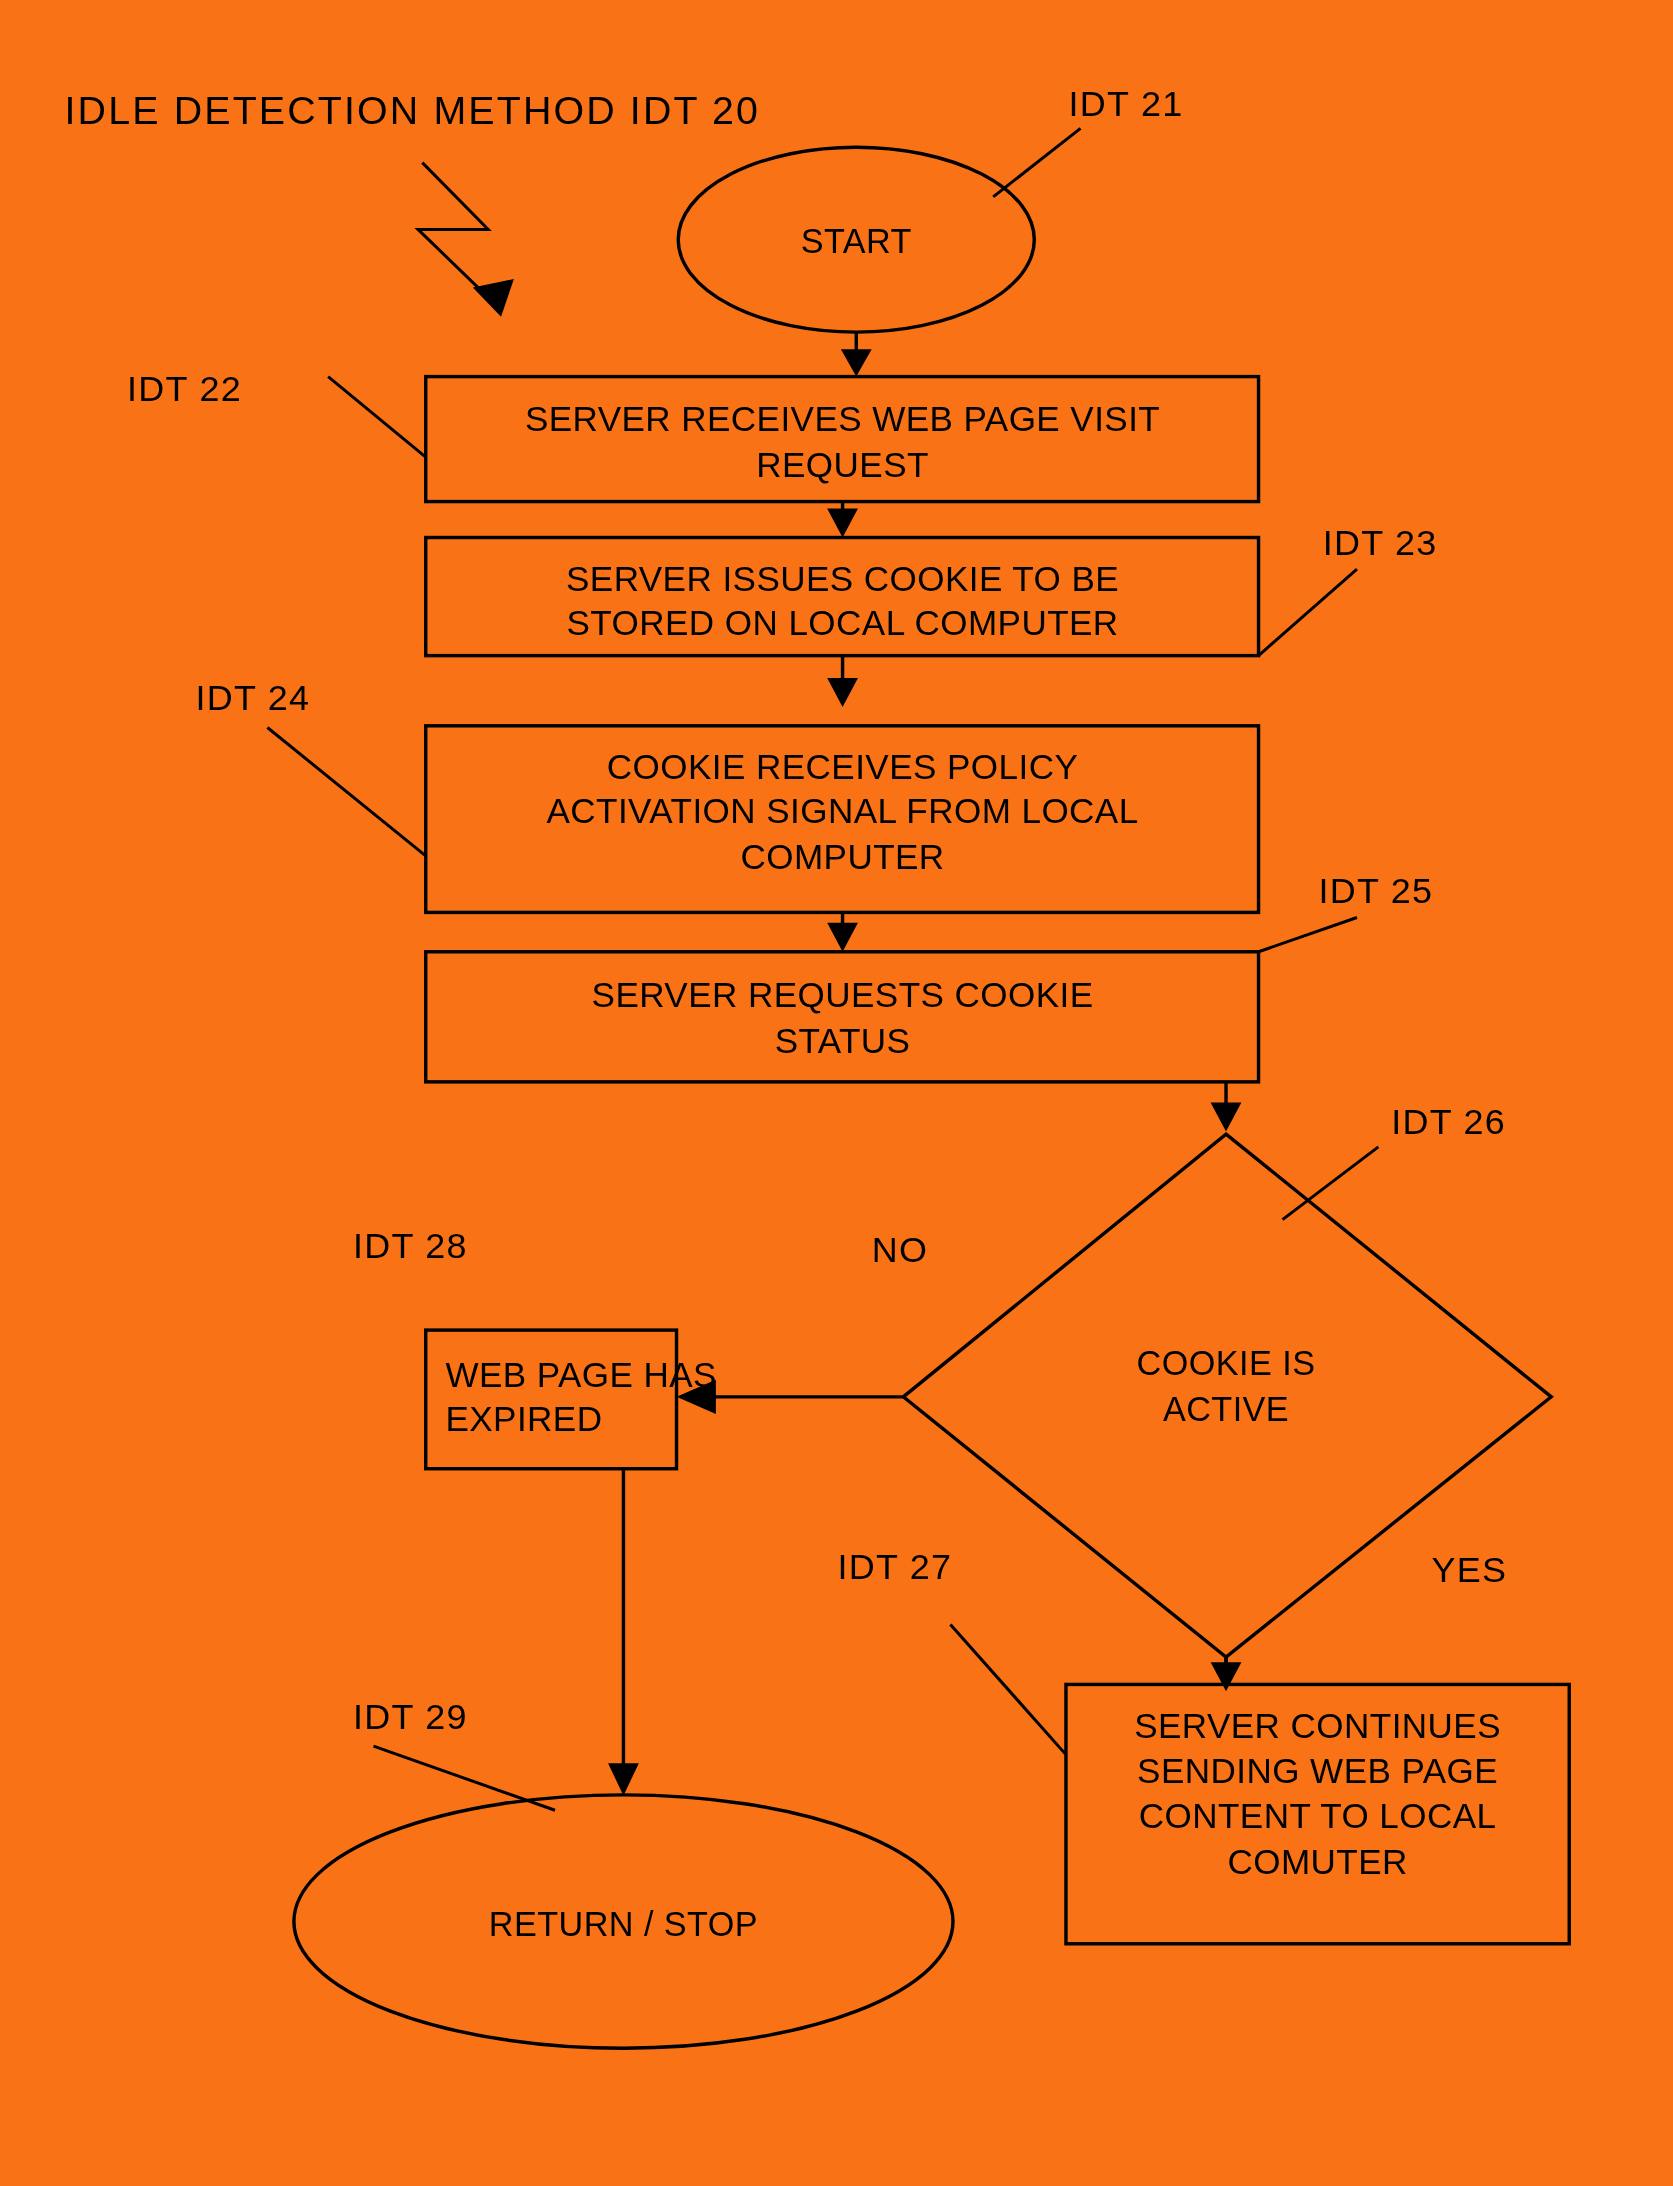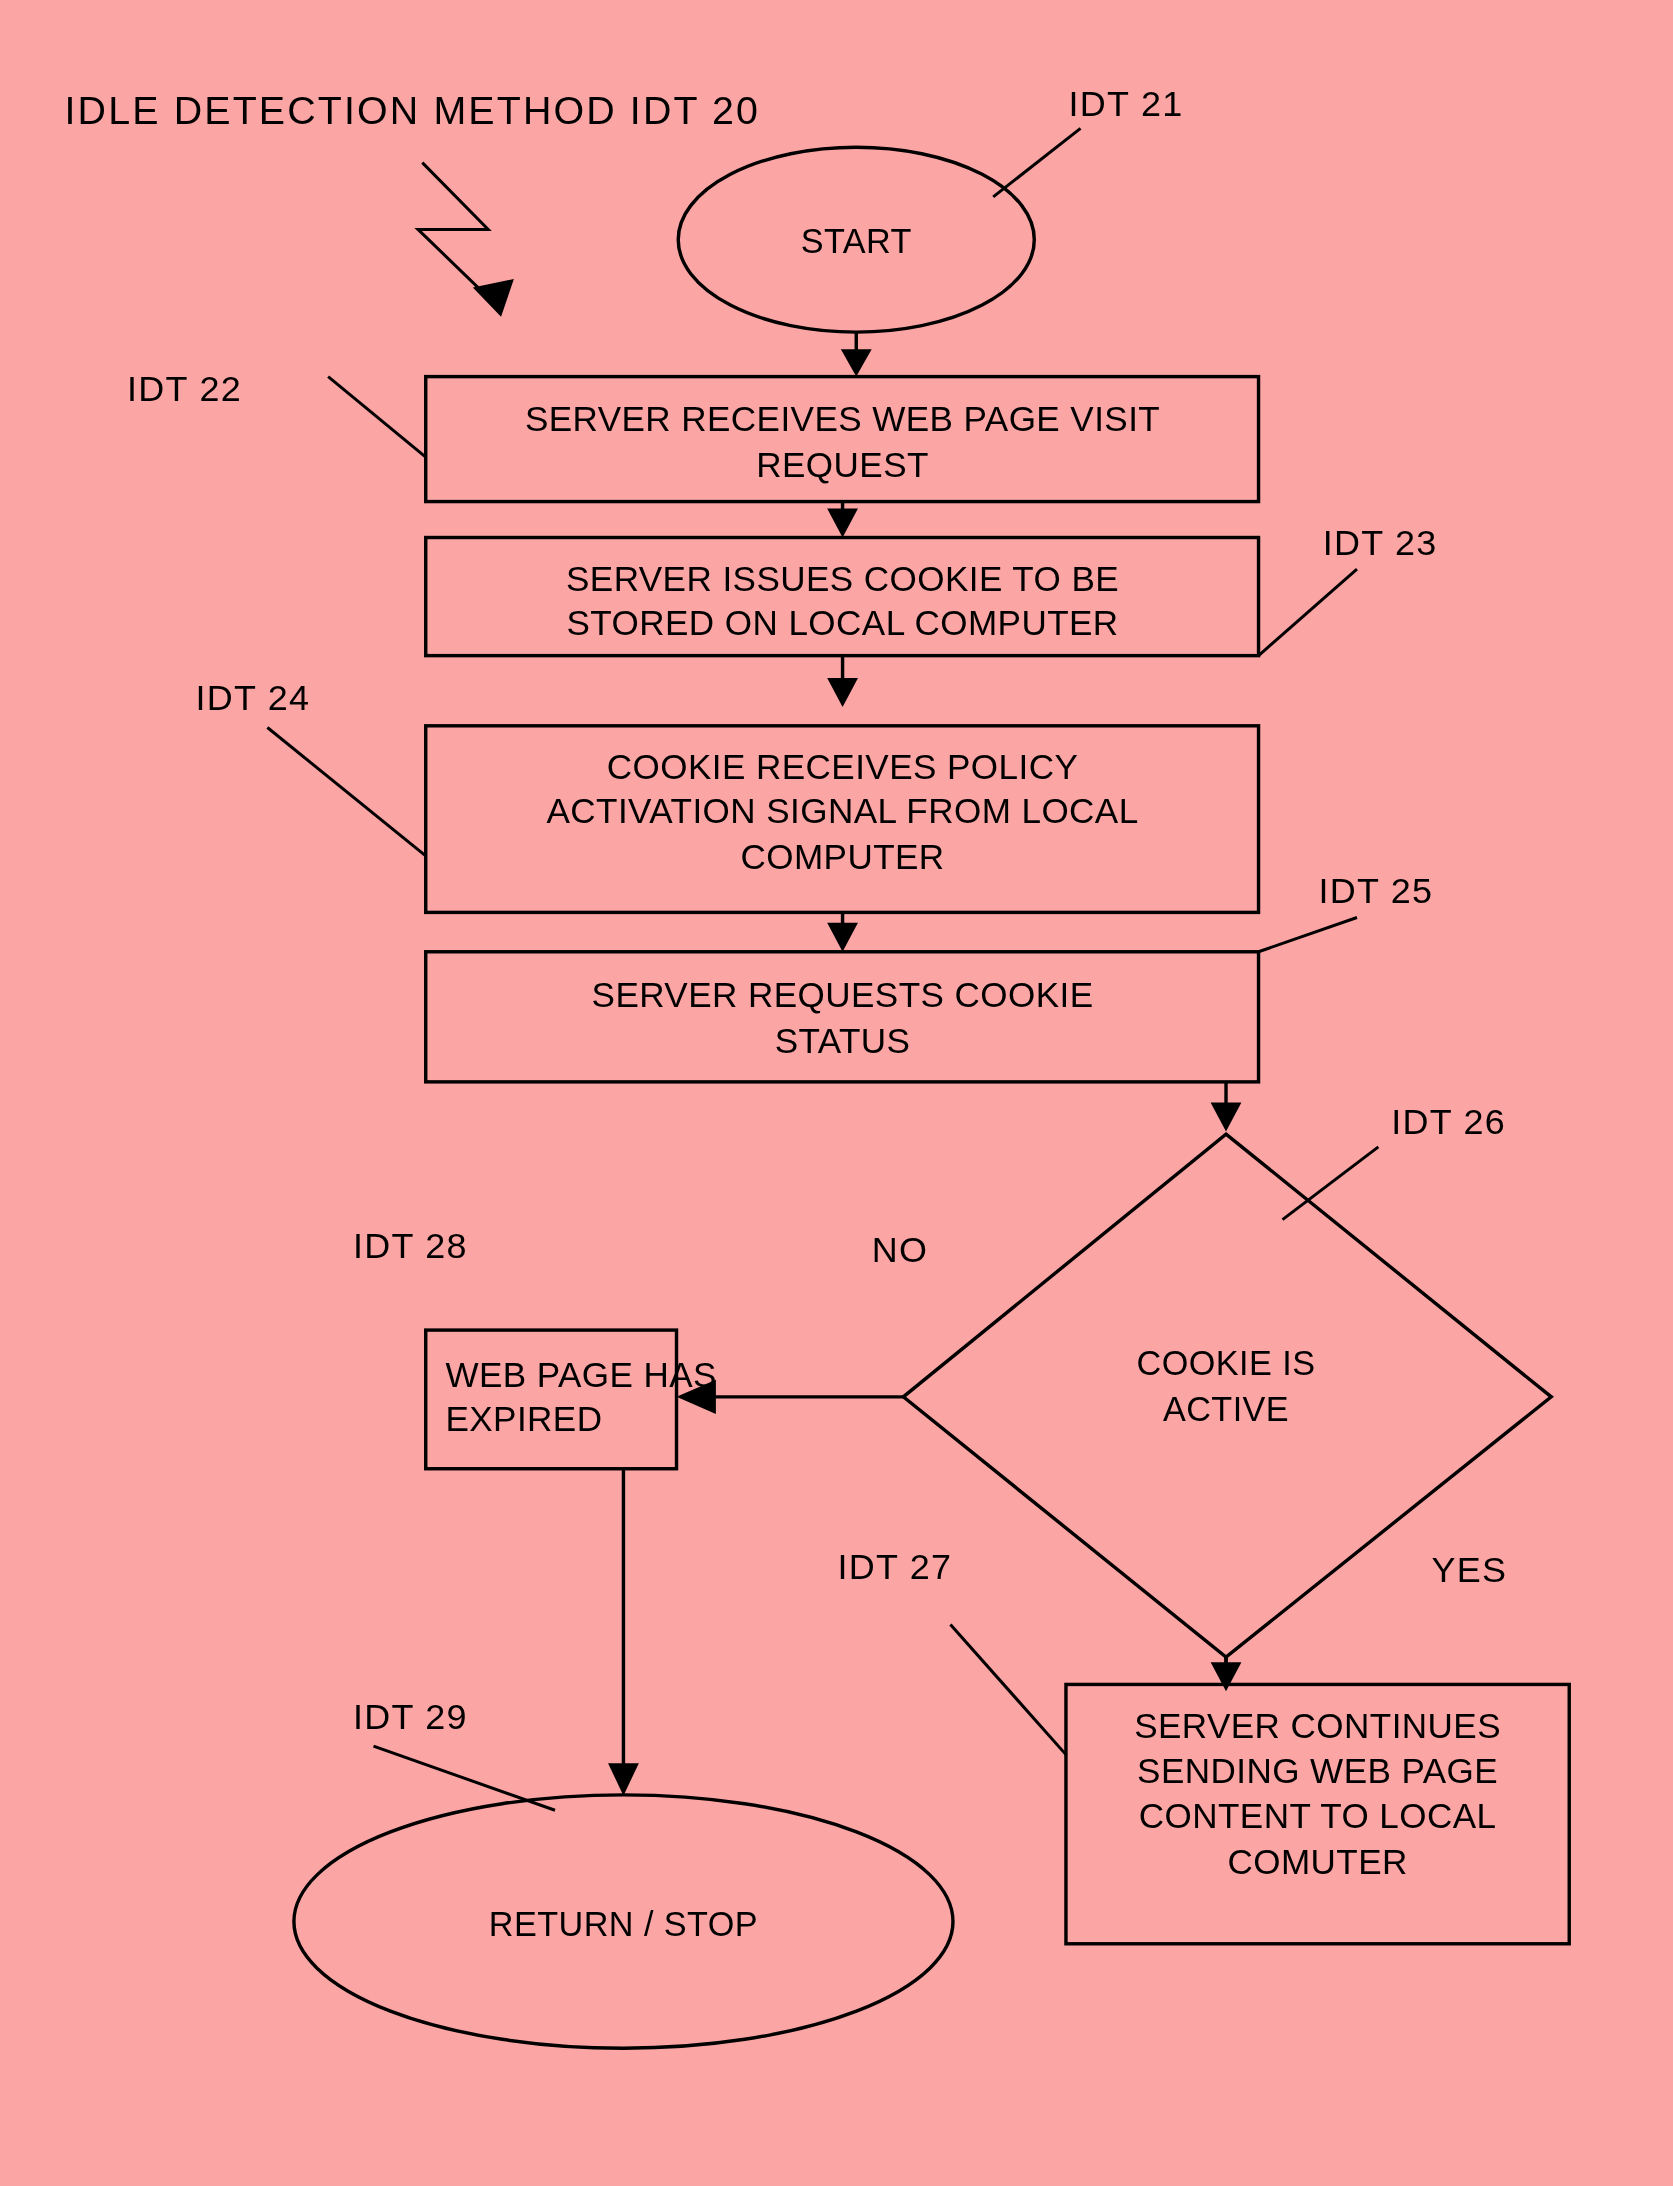--- a/index.html
+++ b/index.html
@@ -7,21 +7,21 @@
     padding: 0;
     background: #ffffff;
   }
   body {
     font-family: "Liberation Sans", sans-serif;
   }
   #canvas-wrap {
     position: relative;
     width: 1674px;
     height: 2186px;
-    background: #fca5a5;
+    background: #f97316;
     overflow: hidden;
   }
   svg#flow {
     position: absolute;
     left: 0;
     top: 0;
     width: 1674px;
     height: 2186px;
   }
   .shape-stroke {

